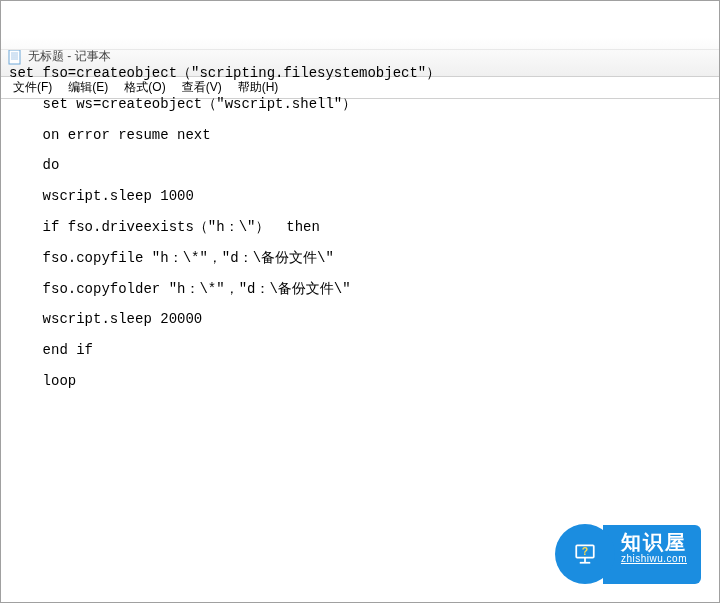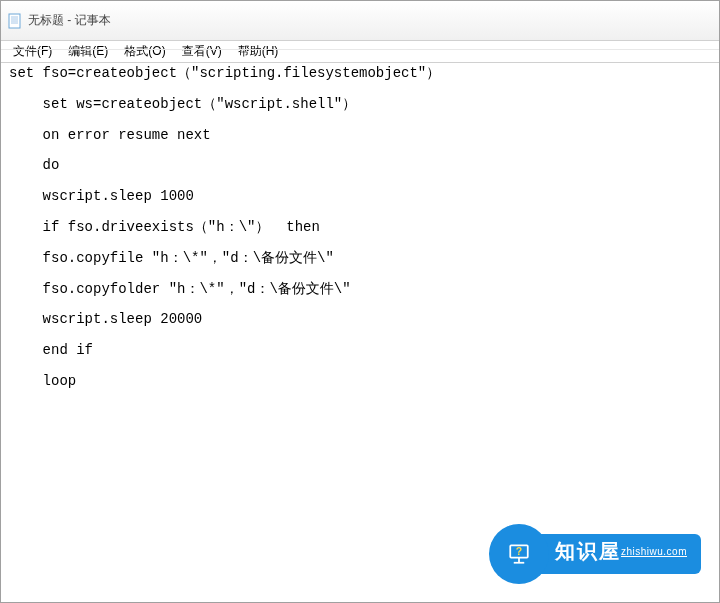--- a/index.html
+++ b/index.html
@@ -17,20 +17,21 @@
       overflow: hidden;
       border: 1px solid #a0a0a0;
     }
     .titlebar {
       height: 40px;
       background: linear-gradient(to bottom, #ffffff, #f0f0f0);
       border-bottom: 1px solid #d0d0d0;
       display: flex;
       align-items: center;
       padding-left: 6px;
+      margin-top: 36px;
     }
     .titlebar-icon {
       width: 16px;
       height: 16px;
       margin-right: 5px;
       display: flex;
       align-items: center;
       justify-content: center;
     }
     .titlebar-icon svg {
@@ -90,24 +91,24 @@
       position: relative;
       margin-right: -12px;
     }
     .wm-circle svg {
       width: 28px;
       height: 28px;
     }
     .wm-label {
       background: #1b8de0;
       color: #fff;
-      padding: 6px 14px 12px 18px;
+      padding: 6px 14px 20px 18px;
       border-radius: 0 6px 6px 0;
       display: flex;
-      flex-direction: row;
+      flex-direction: column;
       align-items: center;
       line-height: 1.1;
     }
     .wm-title {
       font-size: 20px;
       font-weight: bold;
       letter-spacing: 2px;
     }
     .wm-sub {
       font-size: 10px;

